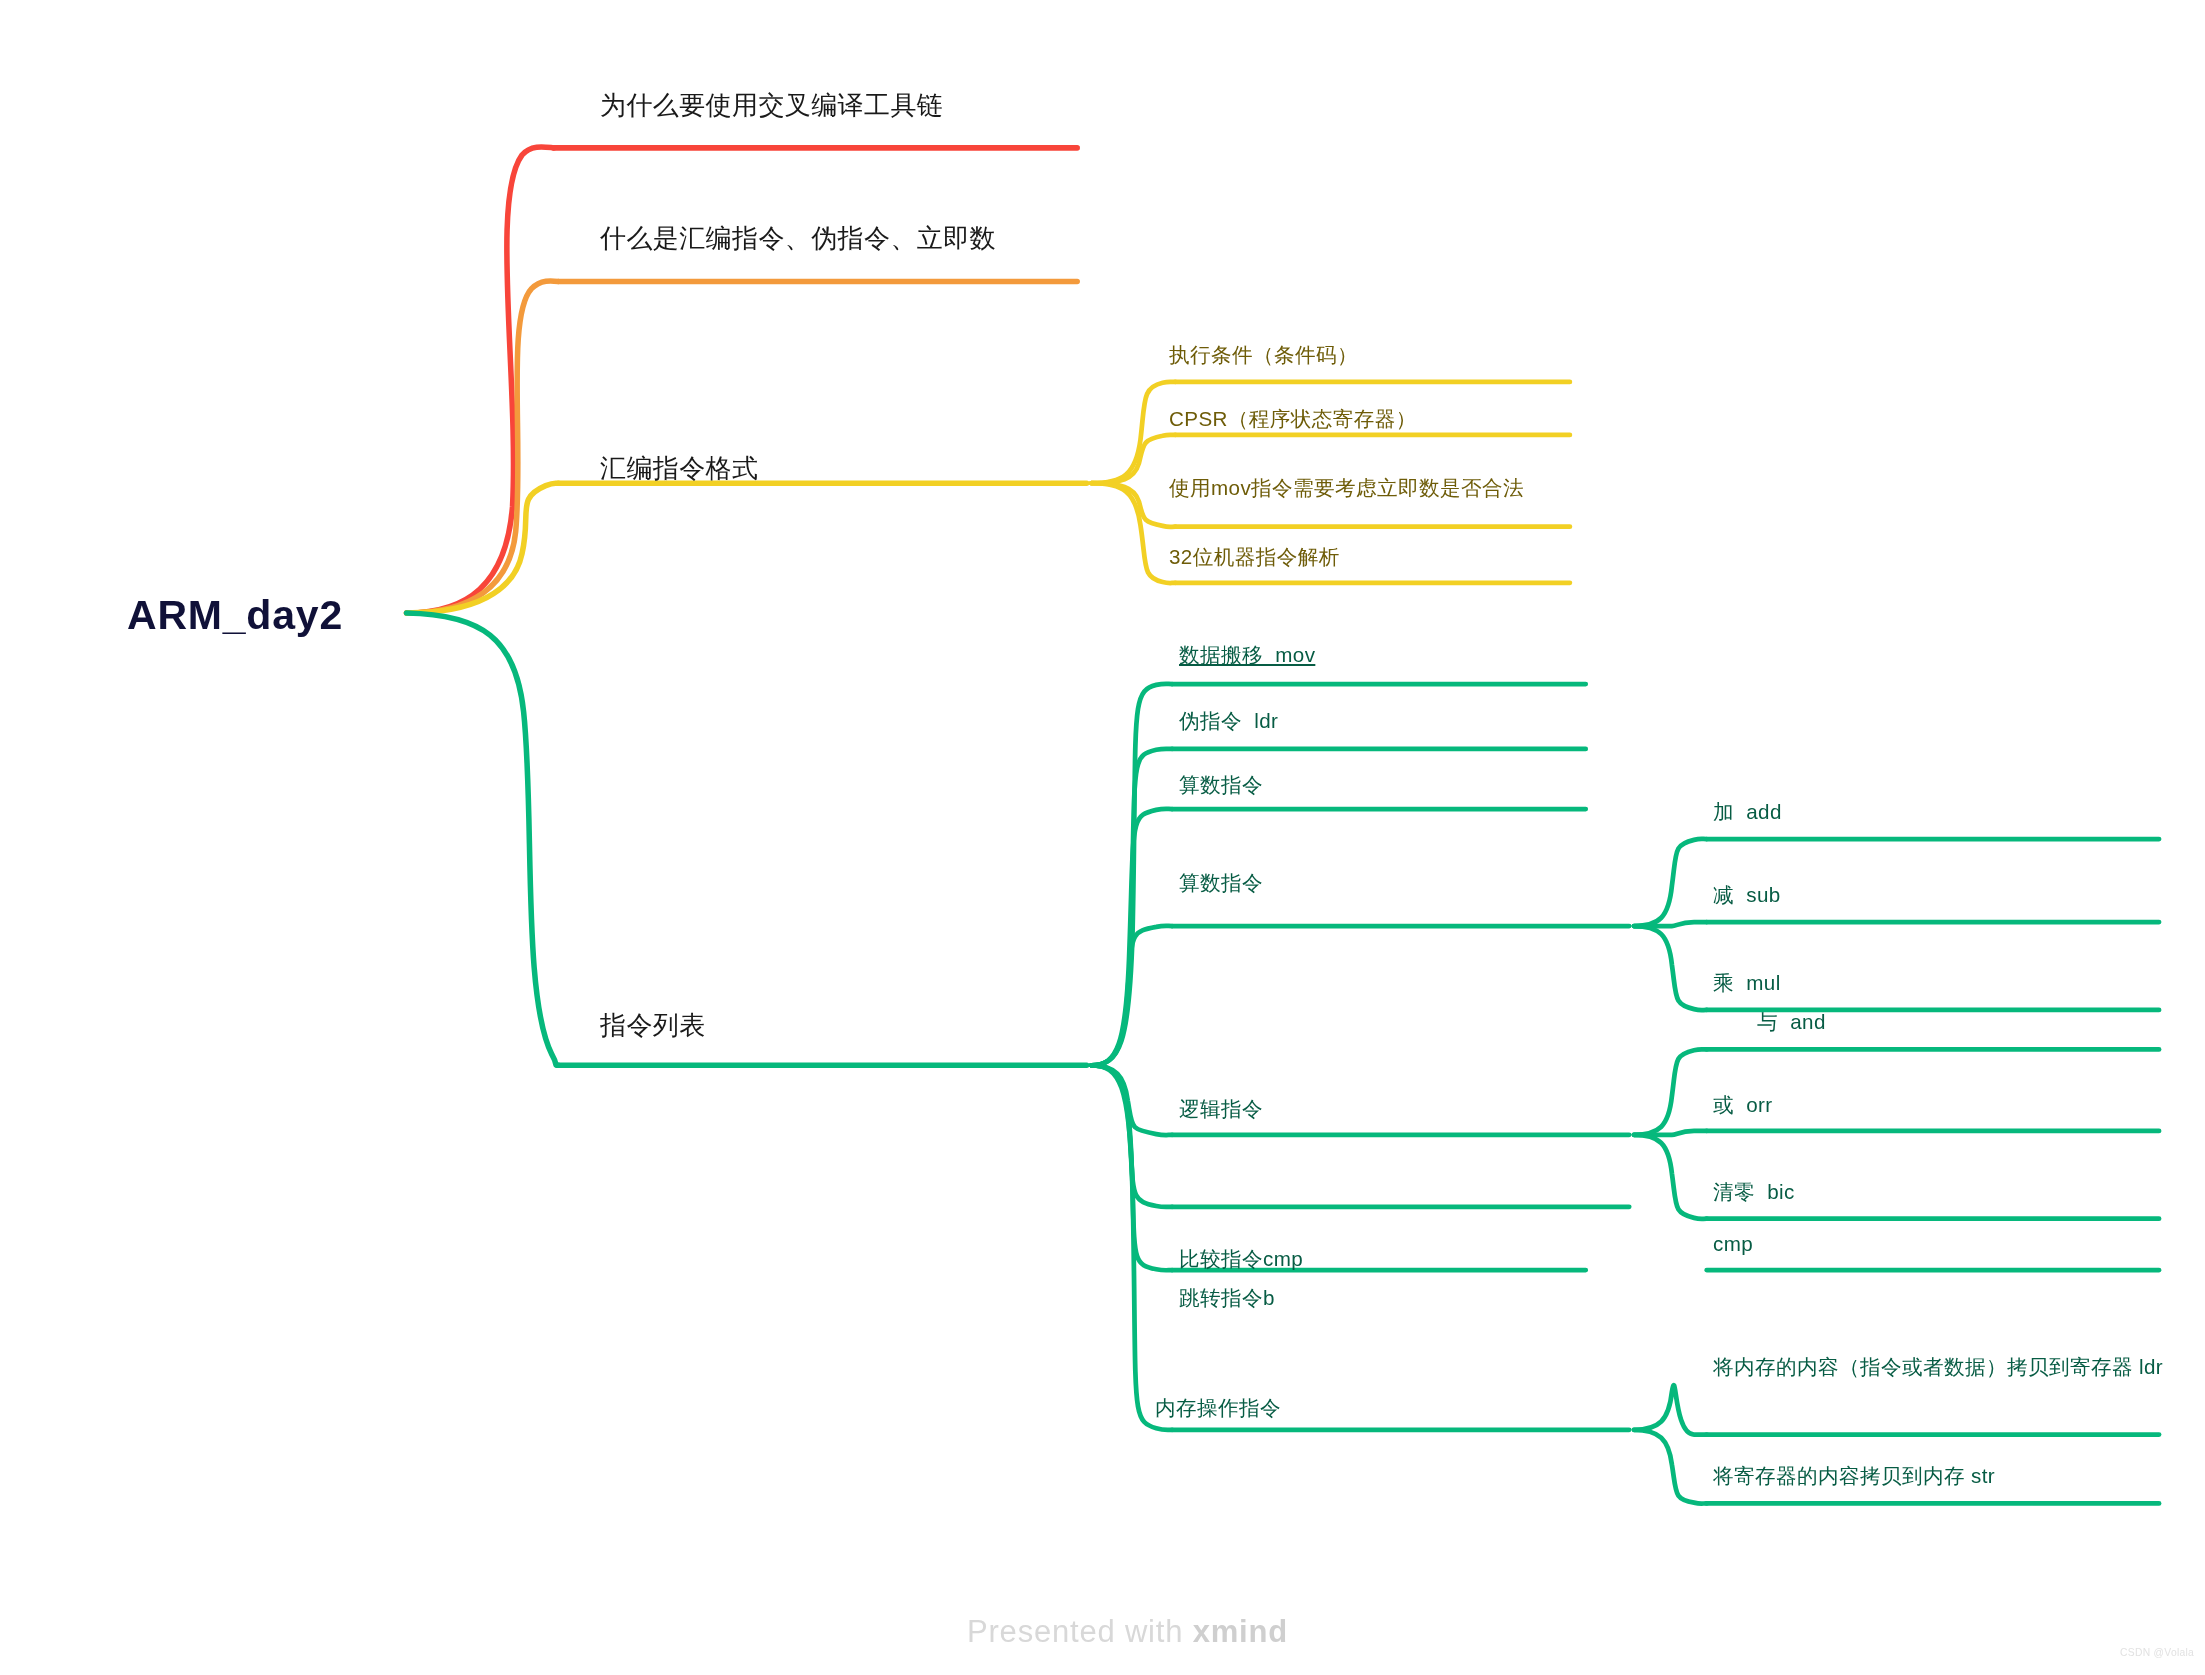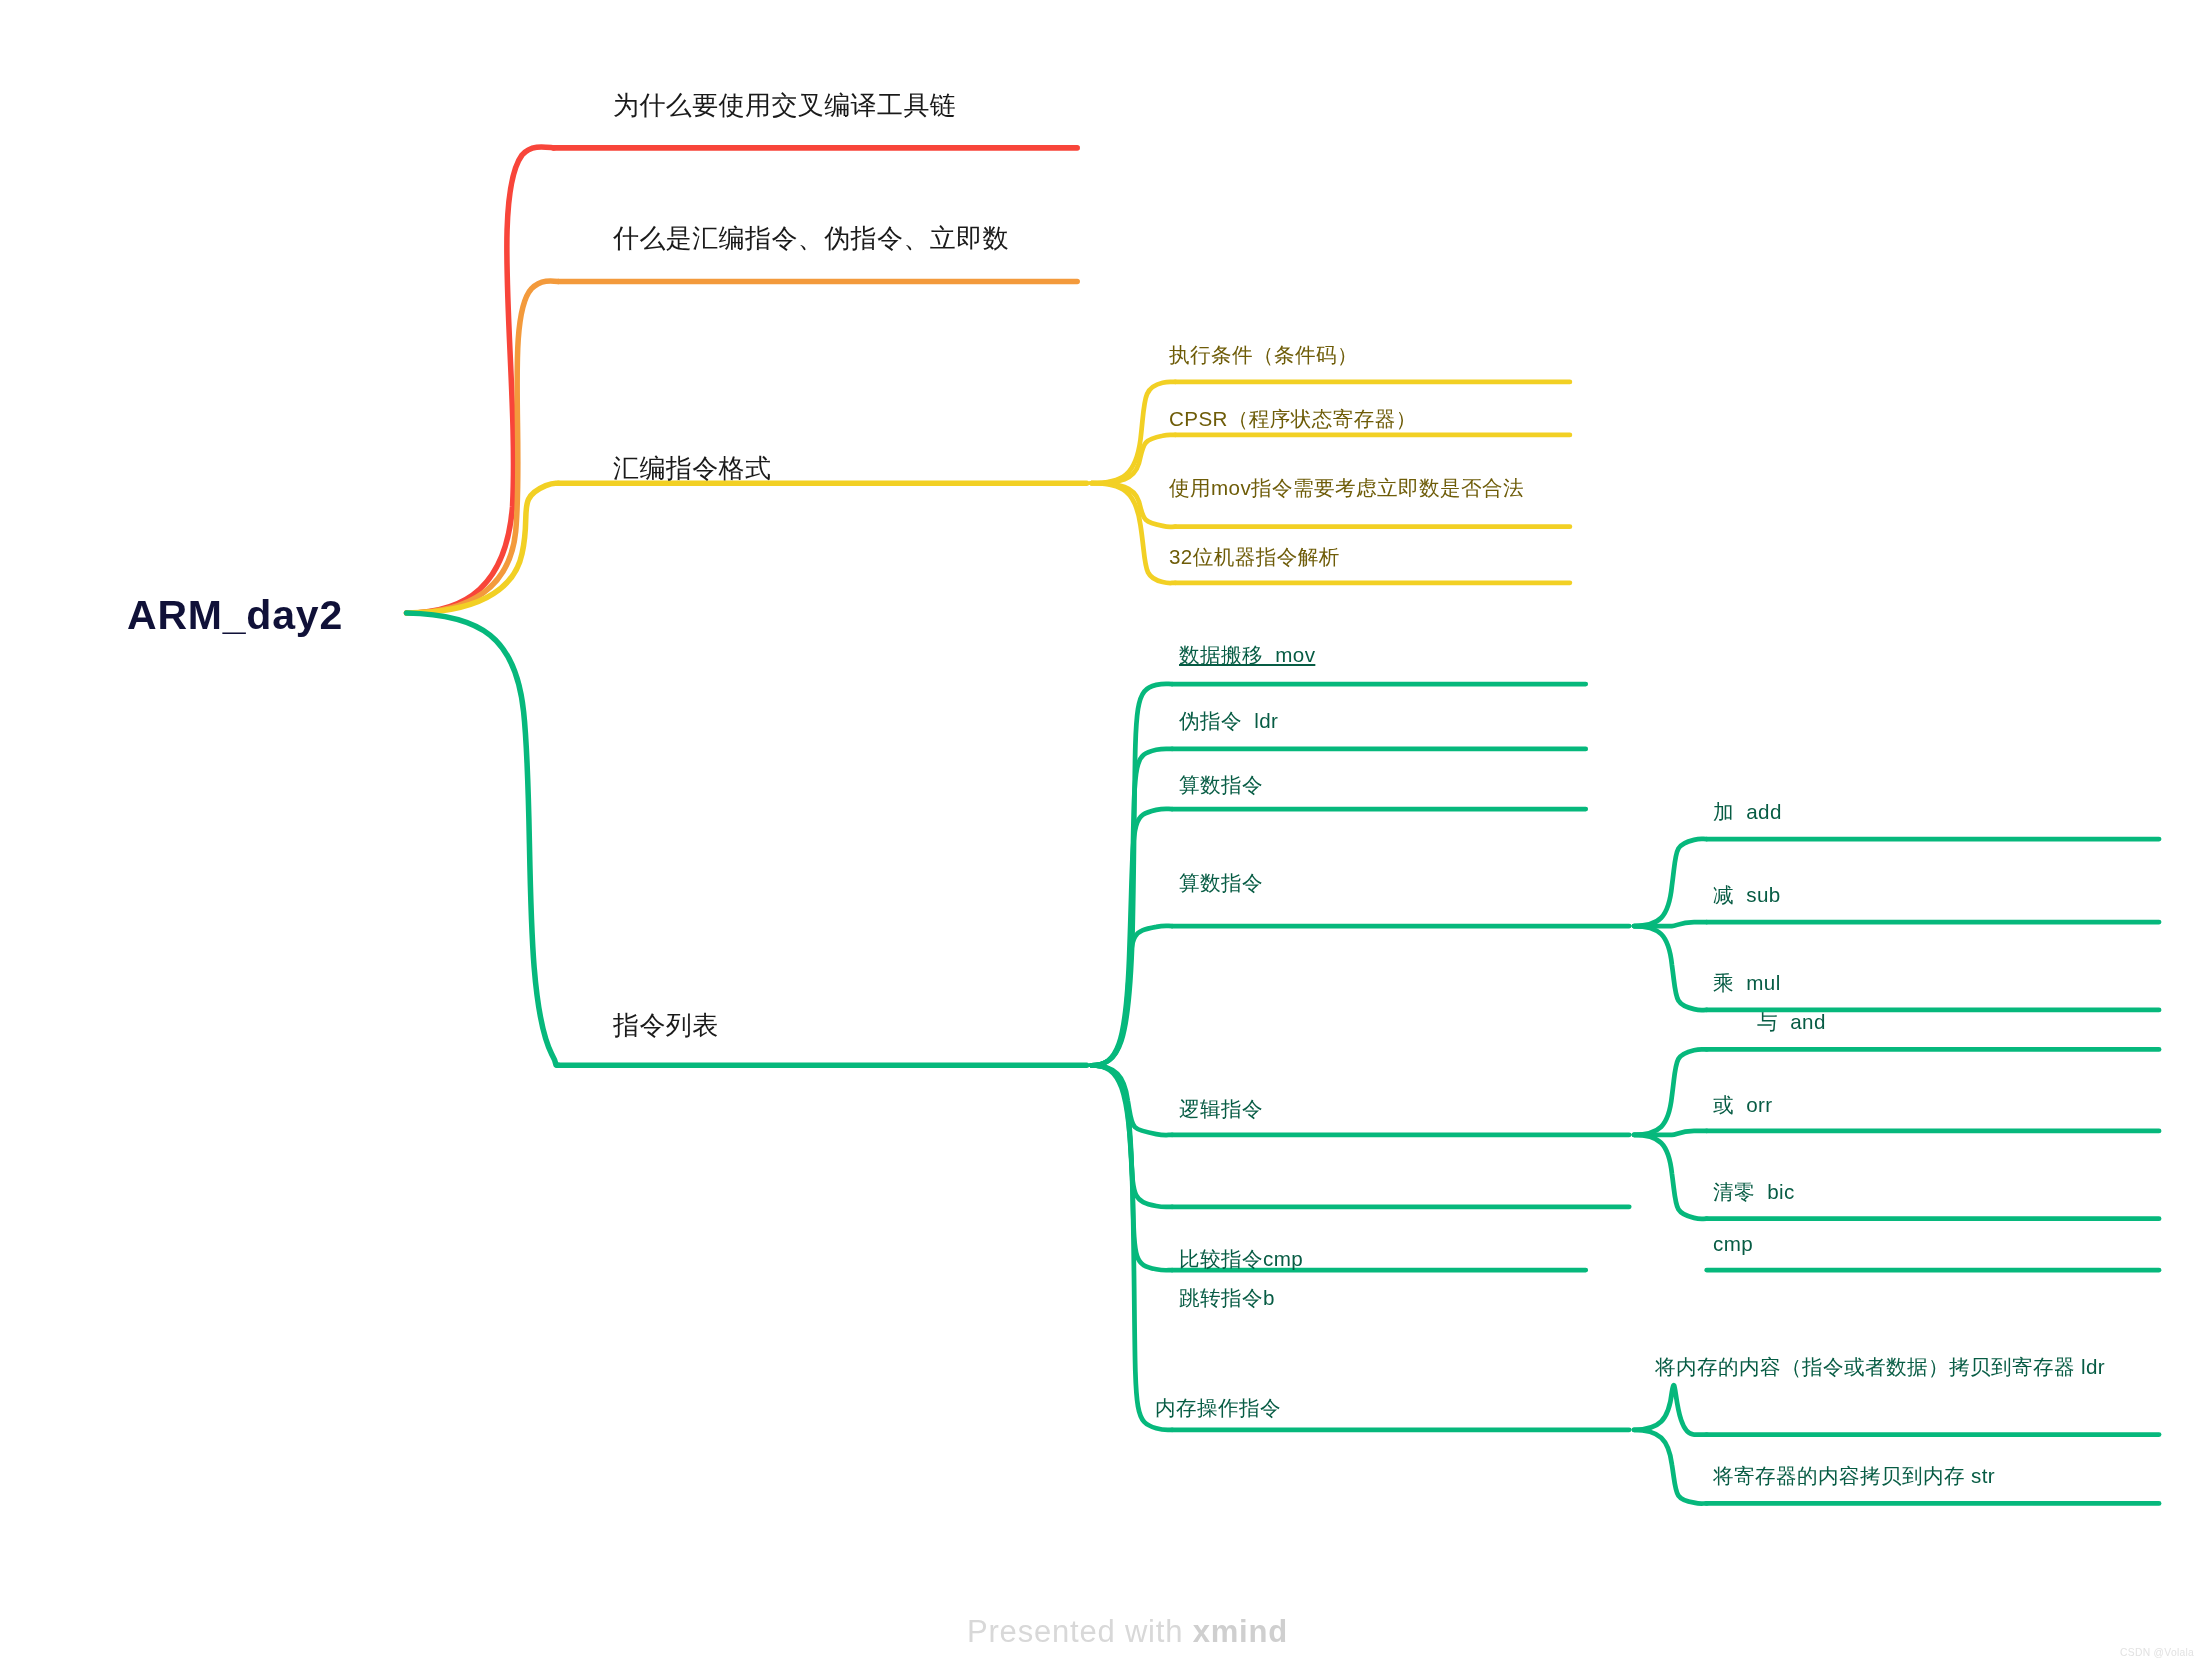--- a/index.html
+++ b/index.html
@@ -35,21 +35,20 @@
   .root-node {
     font-size: 41px;
     font-weight: bold;
     color: #101138;
     letter-spacing: 0.8px;
   }
   .lvl1 {
     font-size: 26px;
     color: #1a1a1a;
     font-weight: 400;
-    margin-left: 13px;
   }
   .lvl2 {
     font-size: 20.6px;
     font-weight: 400;
   }
   .lvl2.yellow-txt { color: #6e5c08; }
   .lvl2.green-txt  { color: #075c44; }
   .lvl3 {
     font-size: 20.6px;
     font-weight: 400;
@@ -181,21 +180,21 @@
   <div class="node lvl3" style="left:1713px; top:970px;">乘  mul</div>
 
   <div class="node lvl3" style="left:1713px; top:1009px;margin-left:44px;">与  and</div>
 
   <div class="node lvl3" style="left:1713px; top:1092px;">或  orr</div>
 
   <div class="node lvl3" style="left:1713px; top:1179px;">清零  bic</div>
 
   <div class="node lvl3" style="left:1713px; top:1231px;">cmp</div>
 
-  <div class="node lvl3" style="left:1655px; top:1354px; width:467px;">将内存的内容（指令或者数据）拷贝到寄存器 ldr</div>
+  <div class="node lvl3" style="left:1713px; top:1354px; width:467px;">将内存的内容（指令或者数据）拷贝到寄存器 ldr</div>
 
   <div class="node lvl3" style="left:1713px; top:1463px; width:467px;">将寄存器的内容拷贝到内存 str</div>
 
   <div class="watermark" style="left:967px; top:1614px;"><span>Presented with </span><span class="wm-brand">xmind</span></div>
 
   <div class="csdn" style="left:2120px; top:1647px;">CSDN @Volala</div>
 
 </div>
 
 

